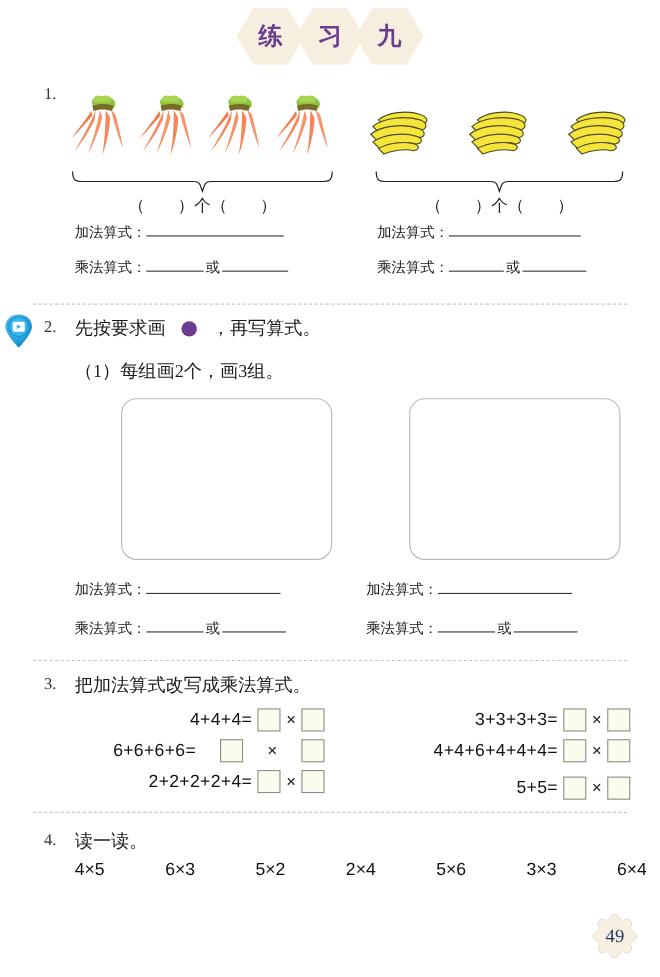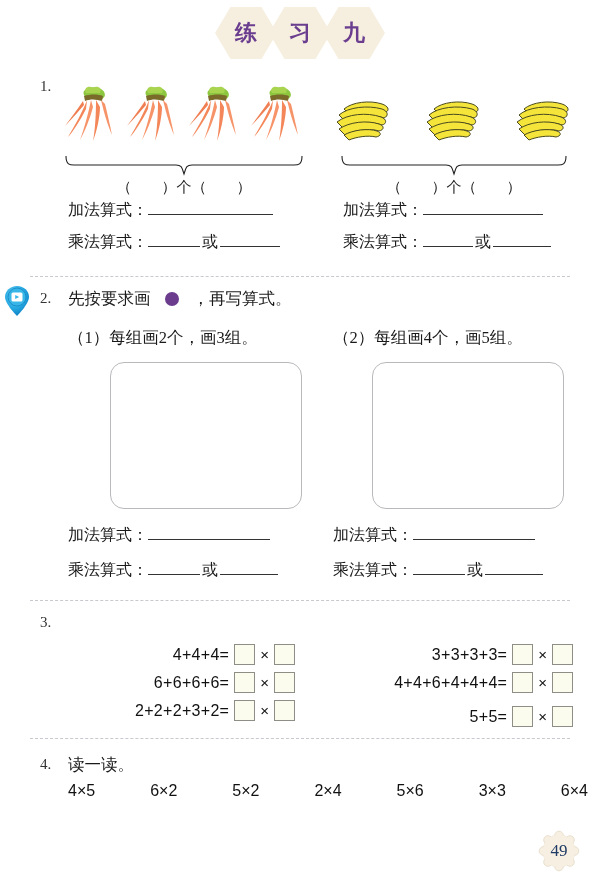--- a/index.html
+++ b/index.html
@@ -34,21 +34,21 @@
   .carrot{width:62px;height:62px;position:relative;}
   .banana{width:70px;height:48px;position:relative;}
 
   .brace-wrap{position:absolute;}
   .brace-wrap svg{display:block;}
   .paren-line{
     position:absolute;text-align:center;font-size:15px;color:#222;white-space:nowrap;
     font-family:"Liberation Serif",serif;
   }
 
-  .eq-line{position:absolute;display:flex;align-items:baseline;white-space:nowrap;font-size:16px;}
+  .eq-line{position:absolute;display:flex;align-items:baseline;white-space:nowrap;font-size:13px;}
   .eq-line .lbl{font-family:"Liberation Serif","DejaVu Serif",serif;}
   .blank{display:inline-block;border-bottom:1.2px solid #333;height:14px;}
   .huo{font-family:"Liberation Serif","DejaVu Serif",serif;padding:0 2px;}
 
   
   .p2{position:absolute;left:0;top:282px;width:600px;height:315px;}
   .pin{position:absolute;left:4px;top:3px;width:26px;height:32px;}
   .drawbox{
     position:absolute;border:1px solid #b9b9bd;border-radius:14px;background:#fff;
   }
@@ -241,21 +241,20 @@
     </div>
 
     <div class="num-label" style="position:absolute;left:40px;top:8px;">2.</div>
     <div class="sec-title" style="position:absolute;left:68px;top:6px;display:flex;align-items:center;">
       <span>先按要求画</span>
       <span style="display:inline-block;width:14px;height:14px;border-radius:50%;background:#6b3c8e;margin:0 2px;"></span>
       <span>，再写算式。</span>
     </div>
 
     <div class="sec-title" style="position:absolute;left:68px;top:45px;">（1）每组画2个，画3组。</div>
-    <div class="sec-title" style="position:absolute;left:333px;top:45px;">（2）每组画4个，画5组。</div>
 
     <div class="drawbox" style="left:110px;top:80px;width:190px;height:145px;"></div>
     <div class="drawbox" style="left:372px;top:80px;width:190px;height:145px;"></div>
 
     <div class="eq-line" style="left:68px;top:243px;">
       <span class="lbl">加法算式：</span>
       <span class="blank" style="width:122px;"></span>
     </div>
     <div class="eq-line" style="left:68px;top:278px;">
       <span class="lbl">乘法算式：</span>
@@ -273,35 +272,36 @@
       <span class="blank" style="width:52px;"></span>
       <span class="huo">或</span>
       <span class="blank" style="width:58px;"></span>
     </div>
   </div>
 
   <div class="dash" style="top:600px;"></div>
 
   <div class="p3">
     <div class="num-label" style="position:absolute;left:40px;top:6px;">3.</div>
+    <div class="sec-title" style="position:absolute;left:68px;top:4px;">把加法算式改写成乘法算式。</div>
 
     <div class="mathrow" style="left:60px;top:36px;width:240px;justify-content:flex-end;">
       <span class="expr">4+4+4=</span>
       <span class="abox"></span>
       <span class="times">×</span>
       <span class="abox"></span>
     </div>
-    <div class="mathrow" style="left:60px;top:64px;width:240px;justify-content:flex-end;">
+    <div class="mathrow" style="left:60px;top:64px;width:240px;justify-content:flex-end;gap:17px;">
       <span class="expr">6+6+6+6=</span>
       <span class="abox"></span>
       <span class="times">×</span>
       <span class="abox"></span>
     </div>
     <div class="mathrow" style="left:60px;top:92px;width:240px;justify-content:flex-end;">
-      <span class="expr">2+2+2+3+2=</span>
+      <span class="expr">2+2+2+2+4=</span>
       <span class="abox"></span>
       <span class="times">×</span>
       <span class="abox"></span>
     </div>
 
     <div class="mathrow" style="left:320px;top:36px;width:258px;justify-content:flex-end;">
       <span class="expr">3+3+3+3=</span>
       <span class="abox"></span>
       <span class="times">×</span>
       <span class="abox"></span>
@@ -320,21 +320,21 @@
     </div>
   </div>
 
   <div class="dash" style="top:738px;"></div>
 
   <div class="p4">
     <div class="num-label" style="position:absolute;left:40px;top:4px;">4.</div>
     <div class="sec-title" style="position:absolute;left:68px;top:2px;">读一读。</div>
     <div class="read-list">
       <span>4×5</span>
-      <span>6×2</span>
+      <span>6×3</span>
       <span>5×2</span>
       <span>2×4</span>
       <span>5×6</span>
       <span>3×3</span>
       <span>6×4</span>
     </div>
   </div>
 
   <div class="pagenum">
     <svg style="position:absolute;left:0;top:0;" width="46" height="46" viewBox="0 0 46 46">

